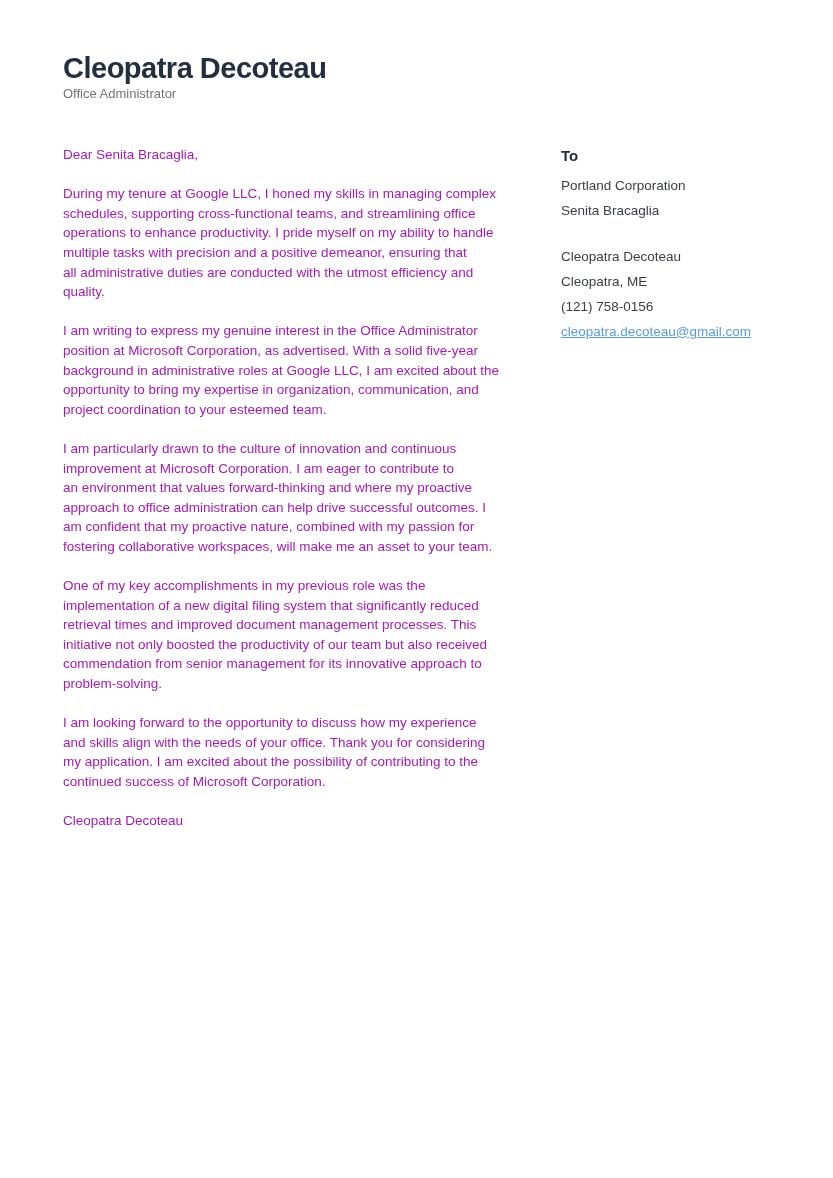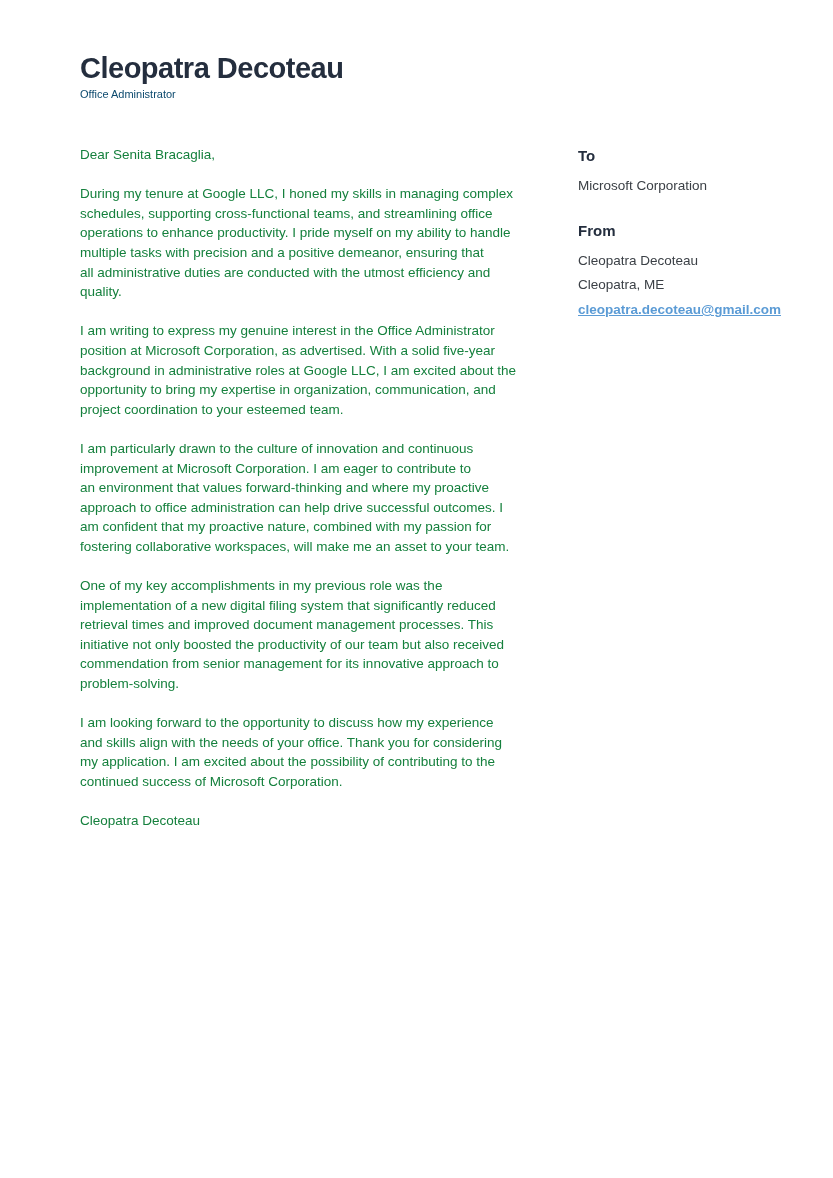--- a/index.html
+++ b/index.html
@@ -11,53 +11,52 @@
     height: 1178px;
     background: #ffffff;
     position: relative;
     font-family: "Liberation Sans", "DejaVu Sans", sans-serif;
     overflow: hidden;
   }
   .page {
     position: absolute;
     inset: 0;
     background: #ffffff;
-    margin-left: 17px;
   }
 
   
   .doc-header {
     position: absolute;
     left: 63px;
     top: 52px;
   }
   .applicant-name {
     font-size: 29px;
     font-weight: 700;
     color: #242e3e;
     letter-spacing: -0.5px;
     line-height: 32px;
     margin: 0;
   }
   .applicant-job-title {
-    font-size: 11px;
-    color: #0c4a6e;
+    font-size: 13px;
+    color: #737373;
     line-height: 16px;
     margin-top: 2px;
   }
 
   
   .letter {
     position: absolute;
     left: 63px;
     top: 145px;
     width: 512px;
     font-size: 13.5px;
     line-height: 19.6px;
-    color: #15803d;
+    color: #a21caf;
   }
   .letter p {
     margin: 0 0 19.6px 0;
     white-space: pre-line;
   }
   .letter p:last-child { margin-bottom: 0; }
 
   
   .side-panel {
     position: absolute;
@@ -77,21 +76,20 @@
   .side-line {
     line-height: 24.7px;
   }
   .side-group { margin-bottom: 22px; }
   .email-link {
     color: #5b9bd5;
     text-decoration: underline;
     cursor: pointer;
     line-height: 24.7px;
     display: inline-block;
-    font-weight: bold;
   }
 </style>
 </head>
 <body>
 
 <div class="page">
 
   <div class="doc-header">
     <h1 class="applicant-name">Cleopatra Decoteau</h1>
     <div class="applicant-job-title">Office Administrator</div>
@@ -125,25 +123,26 @@
     <p>I am looking forward to the opportunity to discuss how my experience
 and skills align with the needs of your office. Thank you for considering
 my application. I am excited about the possibility of contributing to the
 continued success of Microsoft Corporation.</p>
     <p>Cleopatra Decoteau</p>
   </div>
 
   <div class="side-panel">
     <div class="side-group">
       <div class="side-heading">To</div>
-      <div class="side-line">Microsoft Corporation</div>
+      <div class="side-line">Portland Corporation</div>
+      <div class="side-line">Senita Bracaglia</div>
     </div>
     <div class="side-group">
-      <div class="side-heading">From</div>
       <div class="side-line">Cleopatra Decoteau</div>
       <div class="side-line">Cleopatra, ME</div>
+      <div class="side-line">(121) 758-0156</div>
       <div class="side-line">
         <a class="email-link">cleopatra.decoteau@gmail.com</a>
       </div>
     </div>
   </div>
 
 </div>
 
 </body></html>

